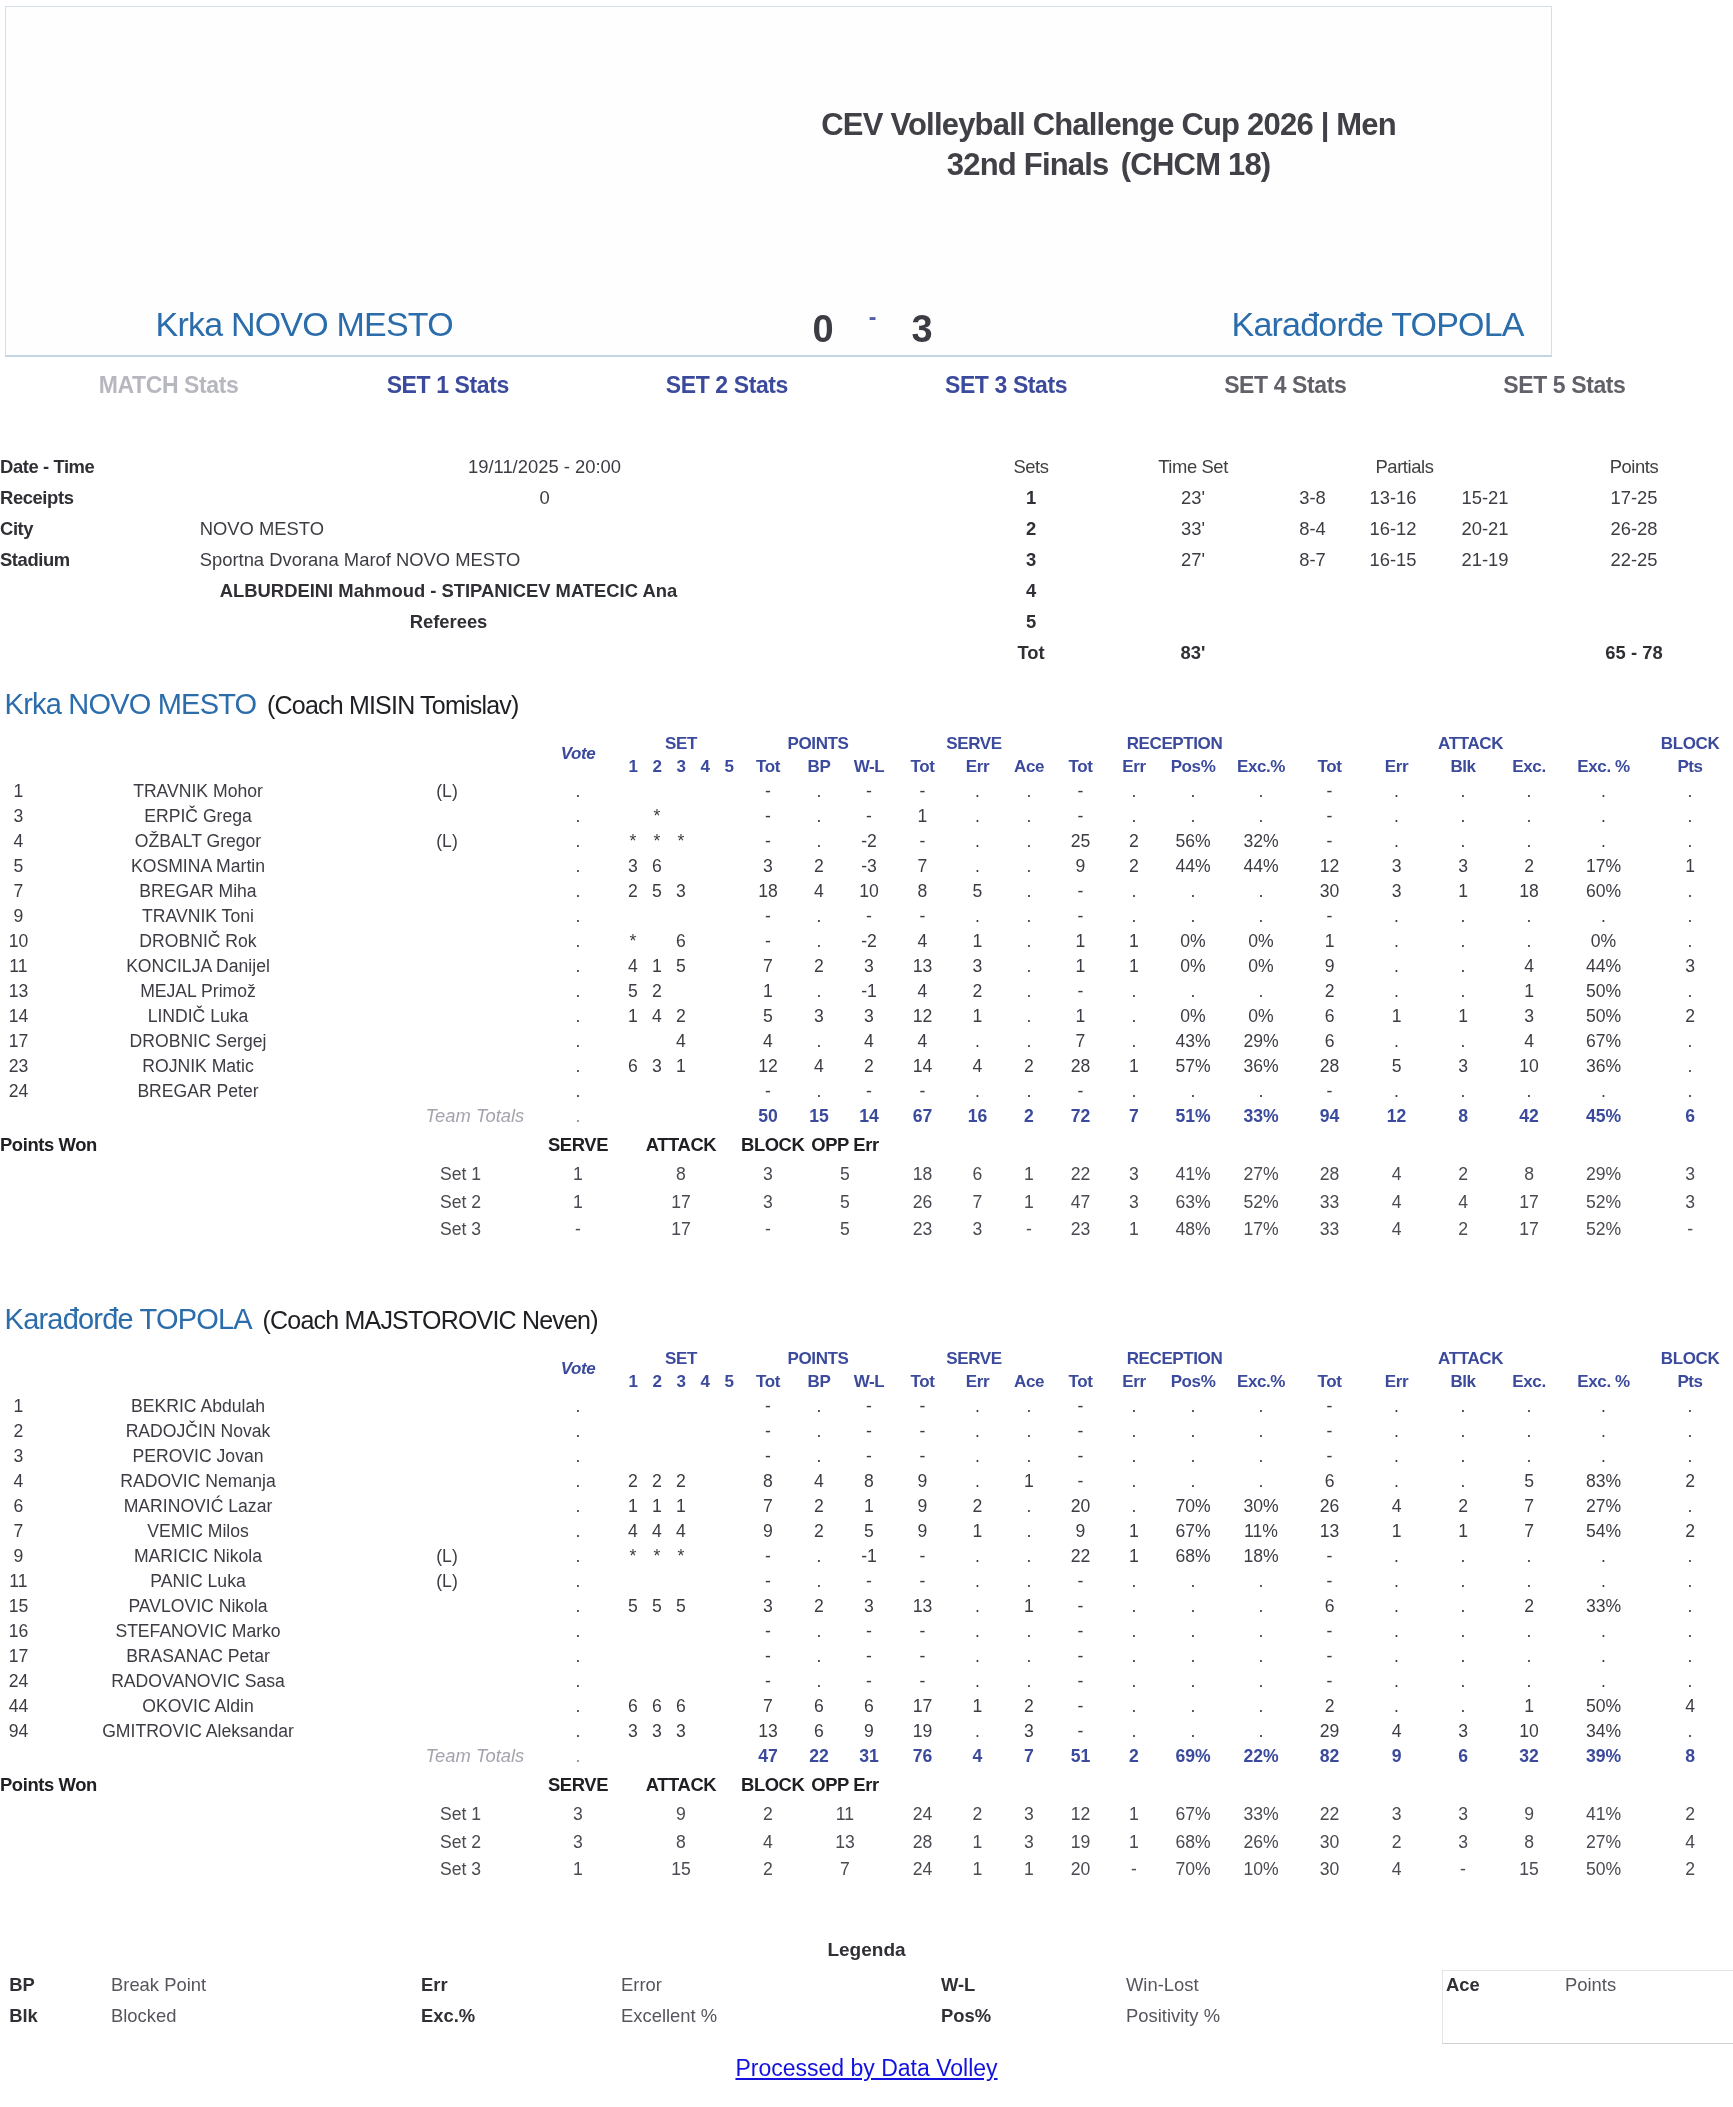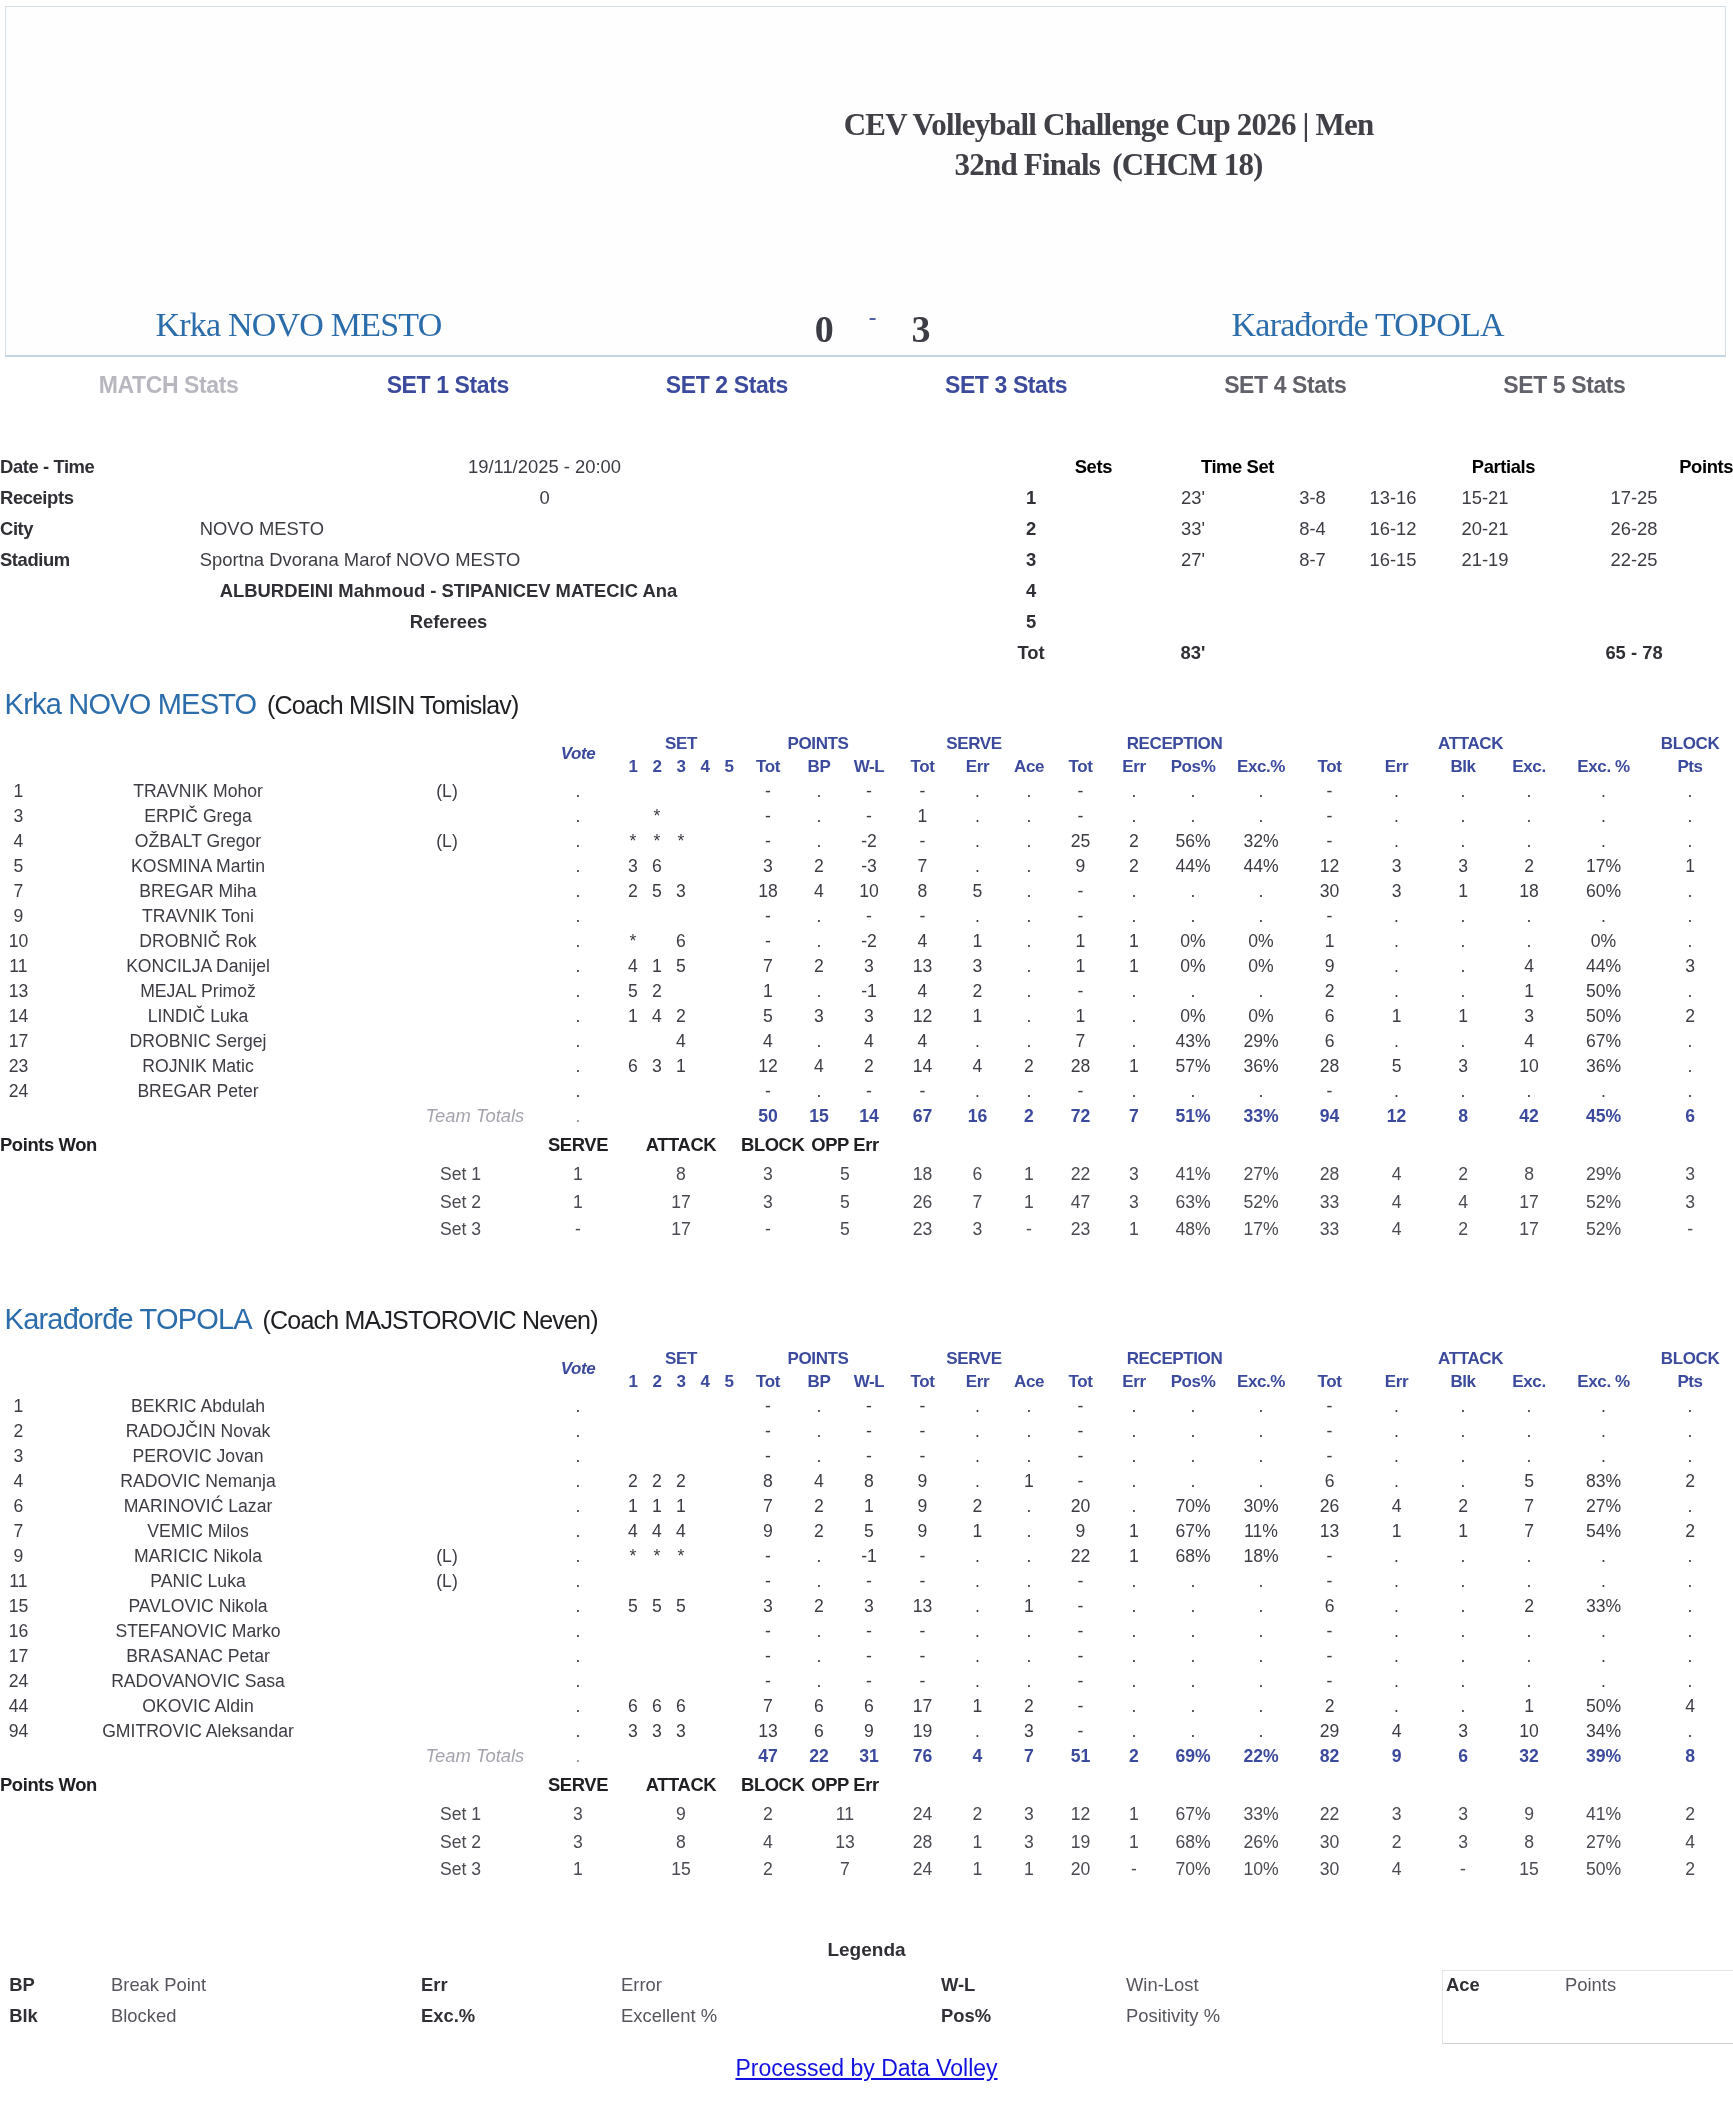--- a/index.html
+++ b/index.html
@@ -1,18 +1,18 @@
 <!DOCTYPE html>
 <html style="font-size:12.3px"><head>
 <meta charset="utf-8">
 <style>
   html,body{margin:0;padding:0;background:#fff;}
   body{width:1733px;height:2108px;position:relative;font-family:"Liberation Sans",sans-serif;color:#3c3c44;overflow:hidden;}
   
-  .header-box{position:absolute;left:4.6px;top:6.1px;width:1721px;height:351px;border:1.5px solid #d4dfe9;border-bottom:2.3px solid #c3d5e3;background:#fefeff;box-sizing:border-box;font-family:Liberation Serif, serif;}
+  .header-box{position:absolute;left:4.6px;top:6.1px;width:1547px;height:351px;border:1.5px solid #d4dfe9;border-bottom:2.3px solid #c3d5e3;background:#fefeff;box-sizing:border-box;}
   .match-title{position:absolute;left:1103px;top:98px;transform:translateX(-50%);text-align:center;font-weight:bold;font-size:31px;line-height:40px;color:#404047;letter-spacing:-0.8px;white-space:nowrap;}
   .match-title .code{margin-left:12.3px;}
   .teams-row{position:absolute;left:0;bottom:4.6px;width:100%;height:54px;}
   .team-name{position:absolute;bottom:6.1px;font-size:34px;color:#2b6cab;letter-spacing:-0.8px;white-space:nowrap;}
   .team-name.home{left:150px;}
   .team-name.away{left:1226px;}
   .score{position:absolute;left:867px;transform:translateX(-50%);bottom:0px;display:flex;align-items:flex-end;gap:35px;font-size:38px;font-weight:bold;color:#3c3c44;}
   .score .dash{font-size:23px;color:#4f5fa8;transform:translateY(-20px);}
   
   .tabs{position:absolute;top:372px;left:29px;width:1675px;display:grid;grid-template-columns:repeat(6,1fr);}
@@ -23,21 +23,21 @@
   
   .info{position:absolute;top:451px;left:0;width:1733px;}
   .info table{border-collapse:collapse;table-layout:fixed;font-size:18.4px;}
   .info td,.info th{height:31px;padding:0;vertical-align:middle;}
   .info-left{position:absolute;left:0;top:0;width:897px;}
   .info-left .lbl{width:192px;text-align:left;font-weight:bold;color:#2f2f35;letter-spacing:-0.4px;}
   .info-left .val{padding-left:7.7px;color:#3c3c44;}
   .info-left .val.center{text-align:center;padding-left:0;margin-top:32px;}
   .info-left .full{text-align:center;font-weight:bold;color:#2f2f35;}
   .info-right{position:absolute;left:950px;top:0;width:783px;}
-  .info-right th{font-weight:bold;color:#000000;text-align:right;letter-spacing:-0.4px;}
+  .info-right th{font-weight:normal;color:#404040;text-align:center;letter-spacing:-0.4px;}
   .info-right td{text-align:center;color:#3c3c44;}
   .info-right td:first-child{font-weight:bold;color:#2f2f35;}
   .info-right tr.tot td{font-weight:bold;color:#2f2f35;}
   
   .team-block{position:absolute;left:0;width:1733px;}
   .team-block.t1{top:688px;}
   .team-block.t2{top:1303px;}
   .section-title{font-size:29px;letter-spacing:-0.8px;margin:0 0 10.7px 4.6px;white-space:nowrap;}
   .section-title .tname{color:#2b6cab;}
   .section-title .coach{color:#202024;font-size:25px;margin-left:10.7px;}

